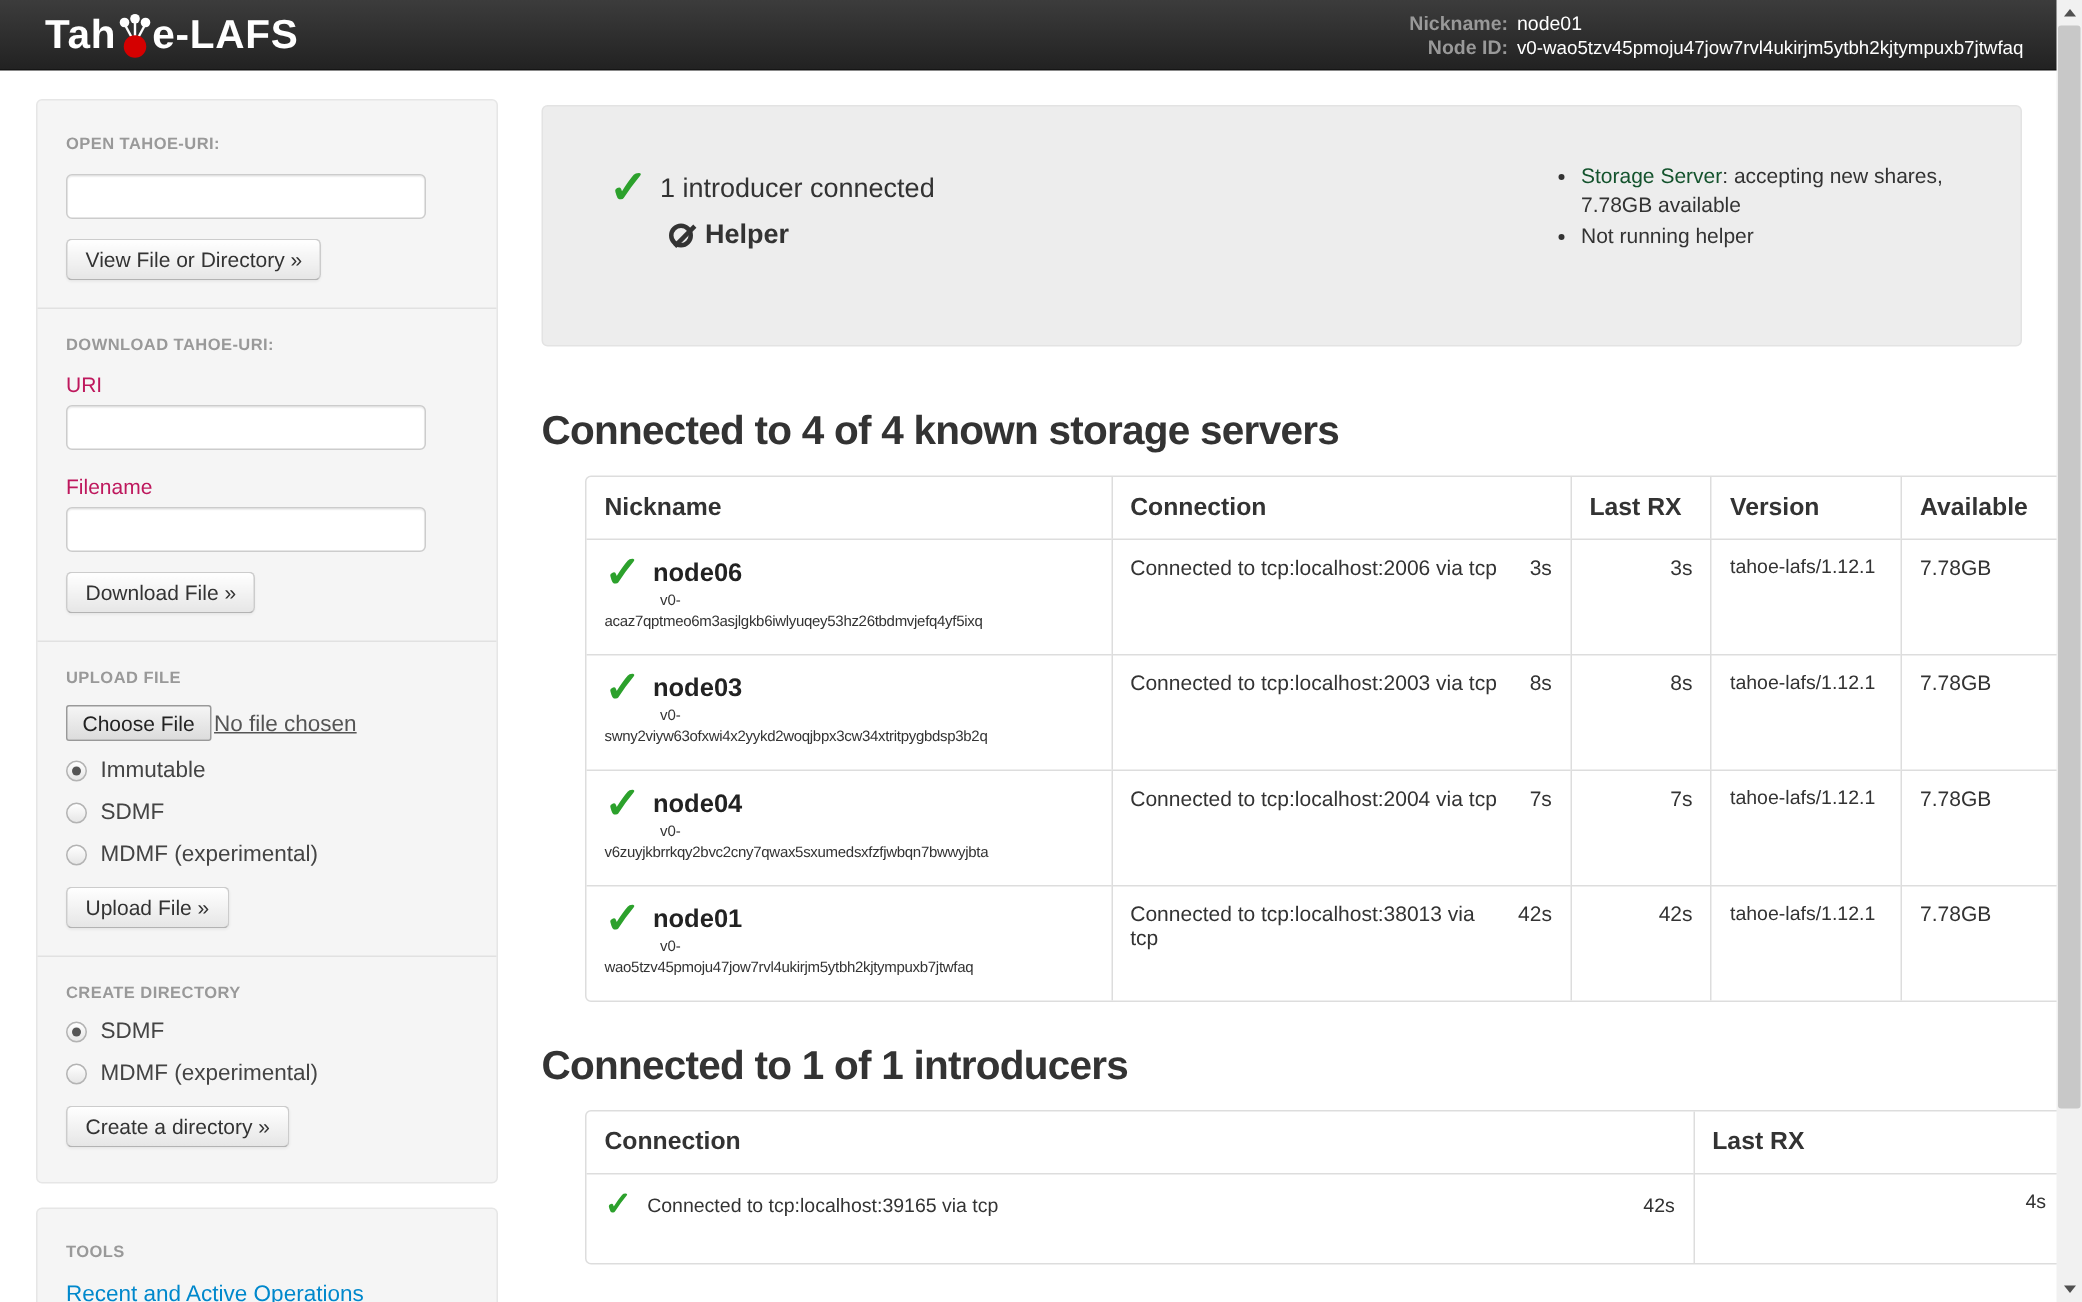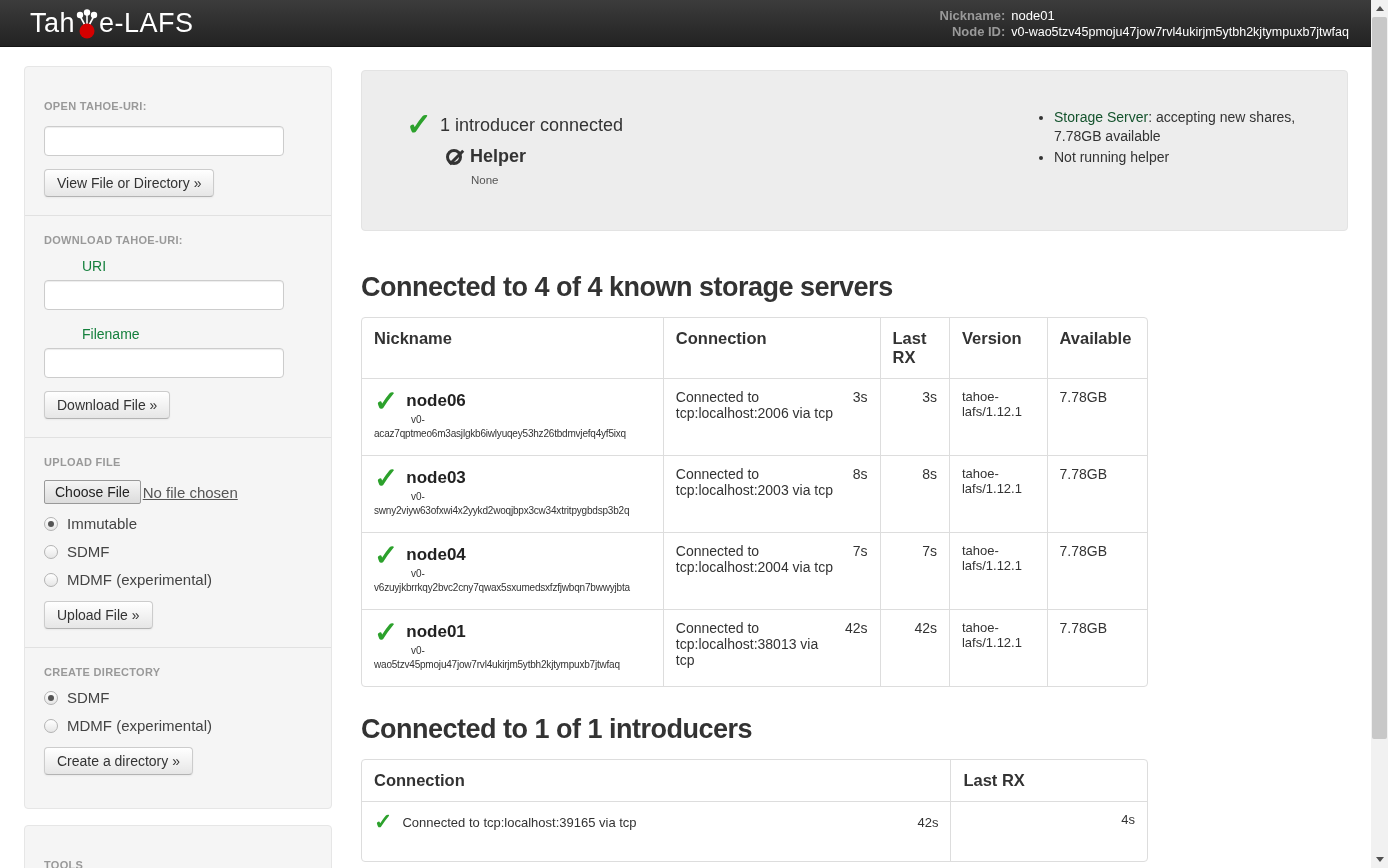--- a/index.html
+++ b/index.html
@@ -3,21 +3,21 @@
 <meta charset="utf-8">
 <style>
   * { box-sizing: border-box; margin: 0; padding: 0; }
   html,body { width:1388px; height:868px; overflow:hidden; background:#fff;
     font-family:"Liberation Sans", sans-serif; color:#333; }
 
   
   .topbar { position:absolute; left:0; top:0; width:1388px; height:47px;
     background:linear-gradient(#3c3c3c,#222); border-bottom:1px solid #151515;
     display:flex; align-items:center; justify-content:space-between; z-index:5; }
-  .brand { margin-left:30px; font-size:27px; font-weight:normal; color:#fff;
+  .brand { margin-left:30px; font-size:27px; font-weight:bold; color:#fff;
     display:flex; align-items:center; letter-spacing:0.5px;text-align:right; }
   .brand svg { margin:0 1px; position:relative; top:2px; }
   .node-meta { margin-right:39px; display:grid; grid-template-columns:auto auto;
     column-gap:6px; row-gap:1px; align-items:baseline; }
   .node-meta .lbl { color:#999; font-weight:bold; font-size:13px; text-align:right; }
   .node-meta .val { color:#fff; font-size:13px; text-align:left; }
   .node-meta .val.small { font-size:12.5px; }
 
   
   .scrollbar { position:absolute; right:0; top:0; width:17px; height:868px;
@@ -29,33 +29,33 @@
   .tri-up { width:0; height:0; border-left:4px solid transparent;
     border-right:4px solid transparent; border-bottom:5px solid #505050; }
   .tri-down { width:0; height:0; border-left:4px solid transparent;
     border-right:4px solid transparent; border-top:5px solid #505050; }
   .scroll-thumb { position:absolute; left:1px; top:17px; width:15px; height:722px;
     background:#c8c8c8; border-radius:2px; }
 
   
   .sidebar { position:absolute; left:24px; top:66px; width:308px; }
   .panel { background:#f5f5f5; border:1px solid #e6e6e6; border-radius:4px;
-    padding:33px 19px; }
+    padding:23px 19px; }
   .panel + .panel { margin-top:16px; }
   .sec-label { font-size:11px; font-weight:bold; color:#999; letter-spacing:.3px; }
   .divider { border-top:1px solid #e1e1e1; margin:18px -19px; }
   .txt-input { display:block; width:240px; height:30px; margin-top:14px;
     border:1px solid #ccc; border-radius:4px; background:#fff; padding:4px 6px;
     font-size:14px; box-shadow:inset 0 1px 1px rgba(0,0,0,.075); }
   .btn { display:inline-block; margin-top:13px; padding:5px 12px; font-size:14px;
     color:#333; background:linear-gradient(#fff,#e6e6e6); border:1px solid #ccc;
     border-bottom-color:#b3b3b3; border-radius:4px; cursor:pointer;
     box-shadow:inset 0 1px 0 rgba(255,255,255,.2),0 1px 2px rgba(0,0,0,.05);
     font-family:"Liberation Sans", sans-serif; }
-  .field-label { font-size:14px; color:#15803d; margin-top:16px;margin-left:38px; }
+  .field-label { font-size:14px; color:#be185d; margin-top:16px; }
   .field-label.first { margin-top:12px; }
   .file-row { display:flex; align-items:center; margin-top:12px; }
   .file-btn { padding:3px 10px; font-size:14px; background:linear-gradient(#f5f5f5,#dcdcdc);
     border:1px solid #999; border-radius:2px; color:#222; cursor:pointer; }
   .file-status { margin-left:2px; font-size:15px; color:#555;text-decoration:underline; }
   .radio-row { display:flex; align-items:center; margin-top:11px; font-size:15px;
     color:#444; cursor:pointer; }
   .radio { display:inline-block; width:14px; height:14px; border:1px solid #b3b3b3;
     border-radius:50%; background:linear-gradient(#fff,#e6e6e6); margin-right:9px;
     position:relative; }
@@ -86,22 +86,22 @@
   .well-right { width:300px; padding-top:10px; }
   .services-title { font-size:18px; font-weight:bold; color:#333; }
   .services-list { margin-top:8px; padding-left:26px; }
   .services-list li { font-size:14px; color:#333; line-height:19px; margin-bottom:2px; }
   .link { color:#14532d; text-decoration:none; cursor:pointer; }
 
   h2.section-title { font-size:27px; font-weight:bold; color:#333; margin-top:41px;
     letter-spacing:-0.5px; }
   h2.section-title.second { margin-top:27px; }
 
-  table.grid { width:787px; margin-top:14px; border-collapse:separate;
-    border-spacing:0; border:1px solid #ddd; border-radius:4px; }
+  table.grid { width:987px; margin-top:14px; border-collapse:separate;
+    border-spacing:0; border:1px solid #ddd; border-radius:4px;margin-left:29px; }
   table.grid th, table.grid td { border-left:1px solid #ddd; border-top:1px solid #ddd;
     padding:10px 12px; text-align:left; vertical-align:top; }
   table.grid th:first-child, table.grid td:first-child { border-left:none; }
   table.grid tr:first-child th { border-top:none; }
   table.grid th { font-size:16.5px; font-weight:bold; padding:11px 12px; }
   td.conn-cell { font-size:14px; }
   .conn-flex { display:flex; justify-content:space-between; }
   .conn-time { margin-left:10px; white-space:nowrap; }
   td.rx-cell { text-align:right !important; font-size:14px; }
   td.ver-cell { font-size:13px; }
@@ -205,21 +205,20 @@
   <div class="well">
     <div class="well-left">
       <div class="status-line">
         <span class="check big">✓</span>
         <span class="txt">1 introducer connected</span>
       </div>
       <div class="helper-line">
         <span class="nohelper"></span>
         <span class="txt" style="font-size:18px;font-weight:bold">Helper</span>
       </div>
-      <div class="helper-value">None</div>
     </div>
     <div class="well-right">
       <ul class="services-list">
         <li><span class="link">Storage Server</span><span>: accepting new shares, 7.78GB available</span></li>
         <li>Not running helper</li>
       </ul>
     </div>
   </div>
 
   <h2 class="section-title">Connected to 4 of 4 known storage servers</h2>

